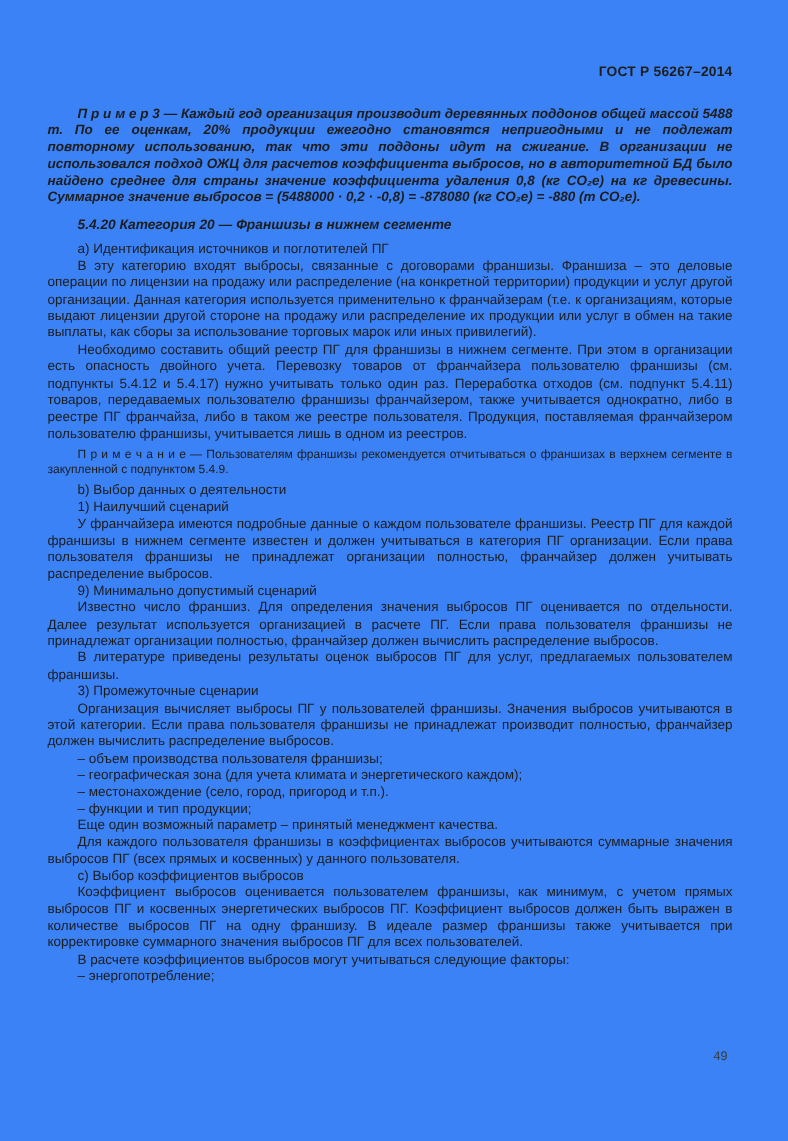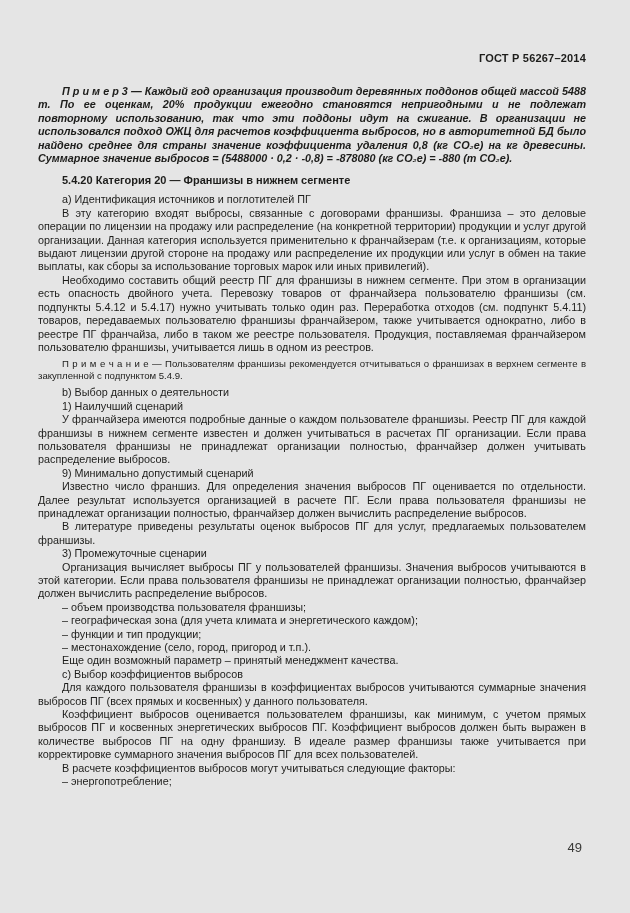--- a/index.html
+++ b/index.html
@@ -5,21 +5,21 @@
   html, body {
     margin: 0;
     padding: 0;
     background: #ffffff;
   }
   .page {
     position: relative;
     width: 630px;
     height: 913px;
     box-sizing: border-box;
-    background: #e5e5e5;
+    background: #3b82f6;
     padding: 52px 44px 0 38px;
     font-family: "Liberation Sans", "DejaVu Sans", sans-serif;
     color: #1d1d1b;
     overflow: hidden;
   }
   .doc-header {
     text-align: right;
     font-size: 11px;
     font-weight: bold;
     letter-spacing: 0.2px;
@@ -36,31 +36,32 @@
     font-style: italic;
     font-weight: 600;
     margin-bottom: 9px;
   }
   h3.heading {
     margin: 0 0 7px 0;
     font-size: 11px;
     font-weight: bold;
     text-indent: 24px;
     text-align: left;
+    font-style: italic;
   }
   p.note {
     font-size: 9.6px !important;
     line-height: 12px !important;
     margin: 4px 0 4px 0 !important;
   }
   .page-footer {
     position: absolute;
     top: 840px;
     right: 48px;
-    font-size: 13px;
+    font-size: 10px;
     color: #3a3a38;
   }
 </style>
 </head>
 <body>
 
 <div class="page">
 
   <div class="doc-header">
     <span>ГОСТ Р 56267–2014</span>
@@ -68,33 +69,33 @@
 
   <div class="doc-body">
     <p class="example">П р и м е р  3 — Каждый год организация производит деревянных поддонов общей массой 5488 т. По ее оценкам, 20% продукции ежегодно становятся непригодными и не подлежат повторному использованию, так что эти поддоны идут на сжигание. В организации не использовался подход ОЖЦ для расчетов коэффициента выбросов, но в авторитетной БД было найдено среднее для страны значение коэффициента удаления 0,8 (кг CO₂е) на кг древесины. Суммарное значение выбросов = (5488000 · 0,2 · -0,8) = -878080 (кг CO₂е) = -880 (т CO₂е).</p>
     <h3 class="heading">5.4.20 Категория 20 — Франшизы в нижнем сегменте</h3>
     <p>а) Идентификация источников и поглотителей ПГ</p>
     <p>В эту категорию входят выбросы, связанные с договорами франшизы. Франшиза – это деловые операции по лицензии на продажу или распределение (на конкретной территории) продукции и услуг другой организации. Данная категория используется применительно к франчайзерам (т.е. к организациям, которые выдают лицензии другой стороне на продажу или распределение их продукции или услуг в обмен на такие выплаты, как сборы за использование торговых марок или иных привилегий).</p>
     <p>Необходимо составить общий реестр ПГ для франшизы в нижнем сегменте. При этом в организации есть опасность двойного учета. Перевозку товаров от франчайзера пользователю франшизы (см. подпункты 5.4.12 и 5.4.17) нужно учитывать только один раз. Переработка отходов (см. подпункт 5.4.11) товаров, передаваемых пользователю франшизы франчайзером, также учитывается однократно, либо в реестре ПГ франчайза, либо в таком же реестре пользователя. Продукция, поставляемая франчайзером пользователю франшизы, учитывается лишь в одном из реестров.</p>
     <p class="note">П р и м е ч а н и е — Пользователям франшизы рекомендуется отчитываться о франшизах в верхнем сегменте в закупленной с подпунктом 5.4.9.</p>
     <p>b) Выбор данных о деятельности</p>
     <p>1) Наилучший сценарий</p>
-    <p>У франчайзера имеются подробные данные о каждом пользователе франшизы. Реестр ПГ для каждой франшизы в нижнем сегменте известен и должен учитываться в расчетах ПГ организации. Если права пользователя франшизы не принадлежат организации полностью, франчайзер должен учитывать распределение выбросов.</p>
+    <p>У франчайзера имеются подробные данные о каждом пользователе франшизы. Реестр ПГ для каждой франшизы в нижнем сегменте известен и должен учитываться в категория ПГ организации. Если права пользователя франшизы не принадлежат организации полностью, франчайзер должен учитывать распределение выбросов.</p>
     <p>9) Минимально допустимый сценарий</p>
     <p>Известно число франшиз. Для определения значения выбросов ПГ оценивается по отдельности. Далее результат используется организацией в расчете ПГ. Если права пользователя франшизы не принадлежат организации полностью, франчайзер должен вычислить распределение выбросов.</p>
     <p>В литературе приведены результаты оценок выбросов ПГ для услуг, предлагаемых пользователем франшизы.</p>
     <p>3) Промежуточные сценарии</p>
-    <p>Организация вычисляет выбросы ПГ у пользователей франшизы. Значения выбросов учитываются в этой категории. Если права пользователя франшизы не принадлежат организации полностью, франчайзер должен вычислить распределение выбросов.</p>
+    <p>Организация вычисляет выбросы ПГ у пользователей франшизы. Значения выбросов учитываются в этой категории. Если права пользователя франшизы не принадлежат производит полностью, франчайзер должен вычислить распределение выбросов.</p>
     <p>– объем производства пользователя франшизы;</p>
     <p>– географическая зона (для учета климата и энергетического каждом);</p>
+    <p>– местонахождение (село, город, пригород и т.п.).</p>
     <p>– функции и тип продукции;</p>
-    <p>– местонахождение (село, город, пригород и т.п.).</p>
     <p>Еще один возможный параметр – принятый менеджмент качества.</p>
+    <p>Для каждого пользователя франшизы в коэффициентах выбросов учитываются суммарные значения выбросов ПГ (всех прямых и косвенных) у данного пользователя.</p>
     <p>с) Выбор коэффициентов выбросов</p>
-    <p>Для каждого пользователя франшизы в коэффициентах выбросов учитываются суммарные значения выбросов ПГ (всех прямых и косвенных) у данного пользователя.</p>
     <p>Коэффициент выбросов оценивается пользователем франшизы, как минимум, с учетом прямых выбросов ПГ и косвенных энергетических выбросов ПГ. Коэффициент выбросов должен быть выражен в количестве выбросов ПГ на одну франшизу. В идеале размер франшизы также учитывается при корректировке суммарного значения выбросов ПГ для всех пользователей.</p>
     <p>В расчете коэффициентов выбросов могут учитываться следующие факторы:</p>
     <p>– энергопотребление;</p>
   </div>
 
   <div class="page-footer">
     <span>49</span>
   </div>
 
 </div>

